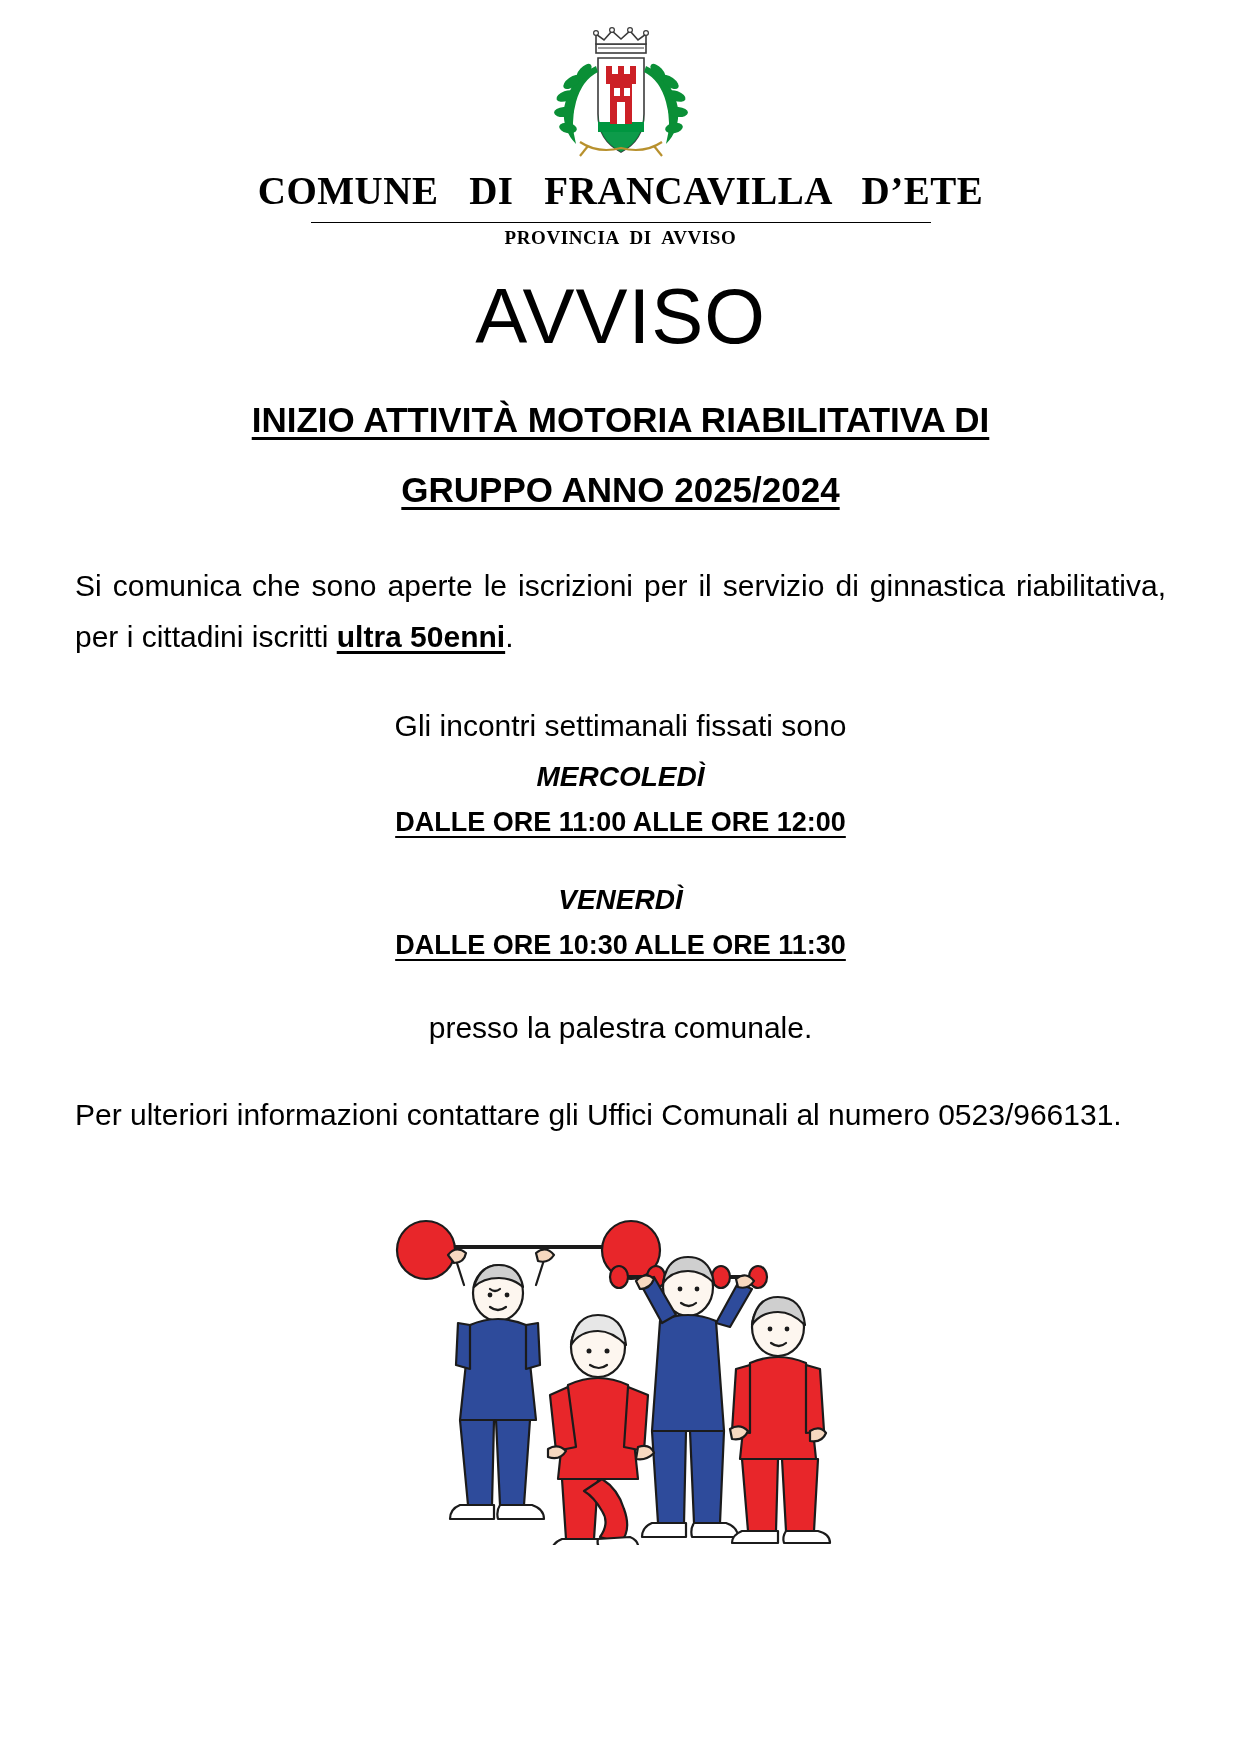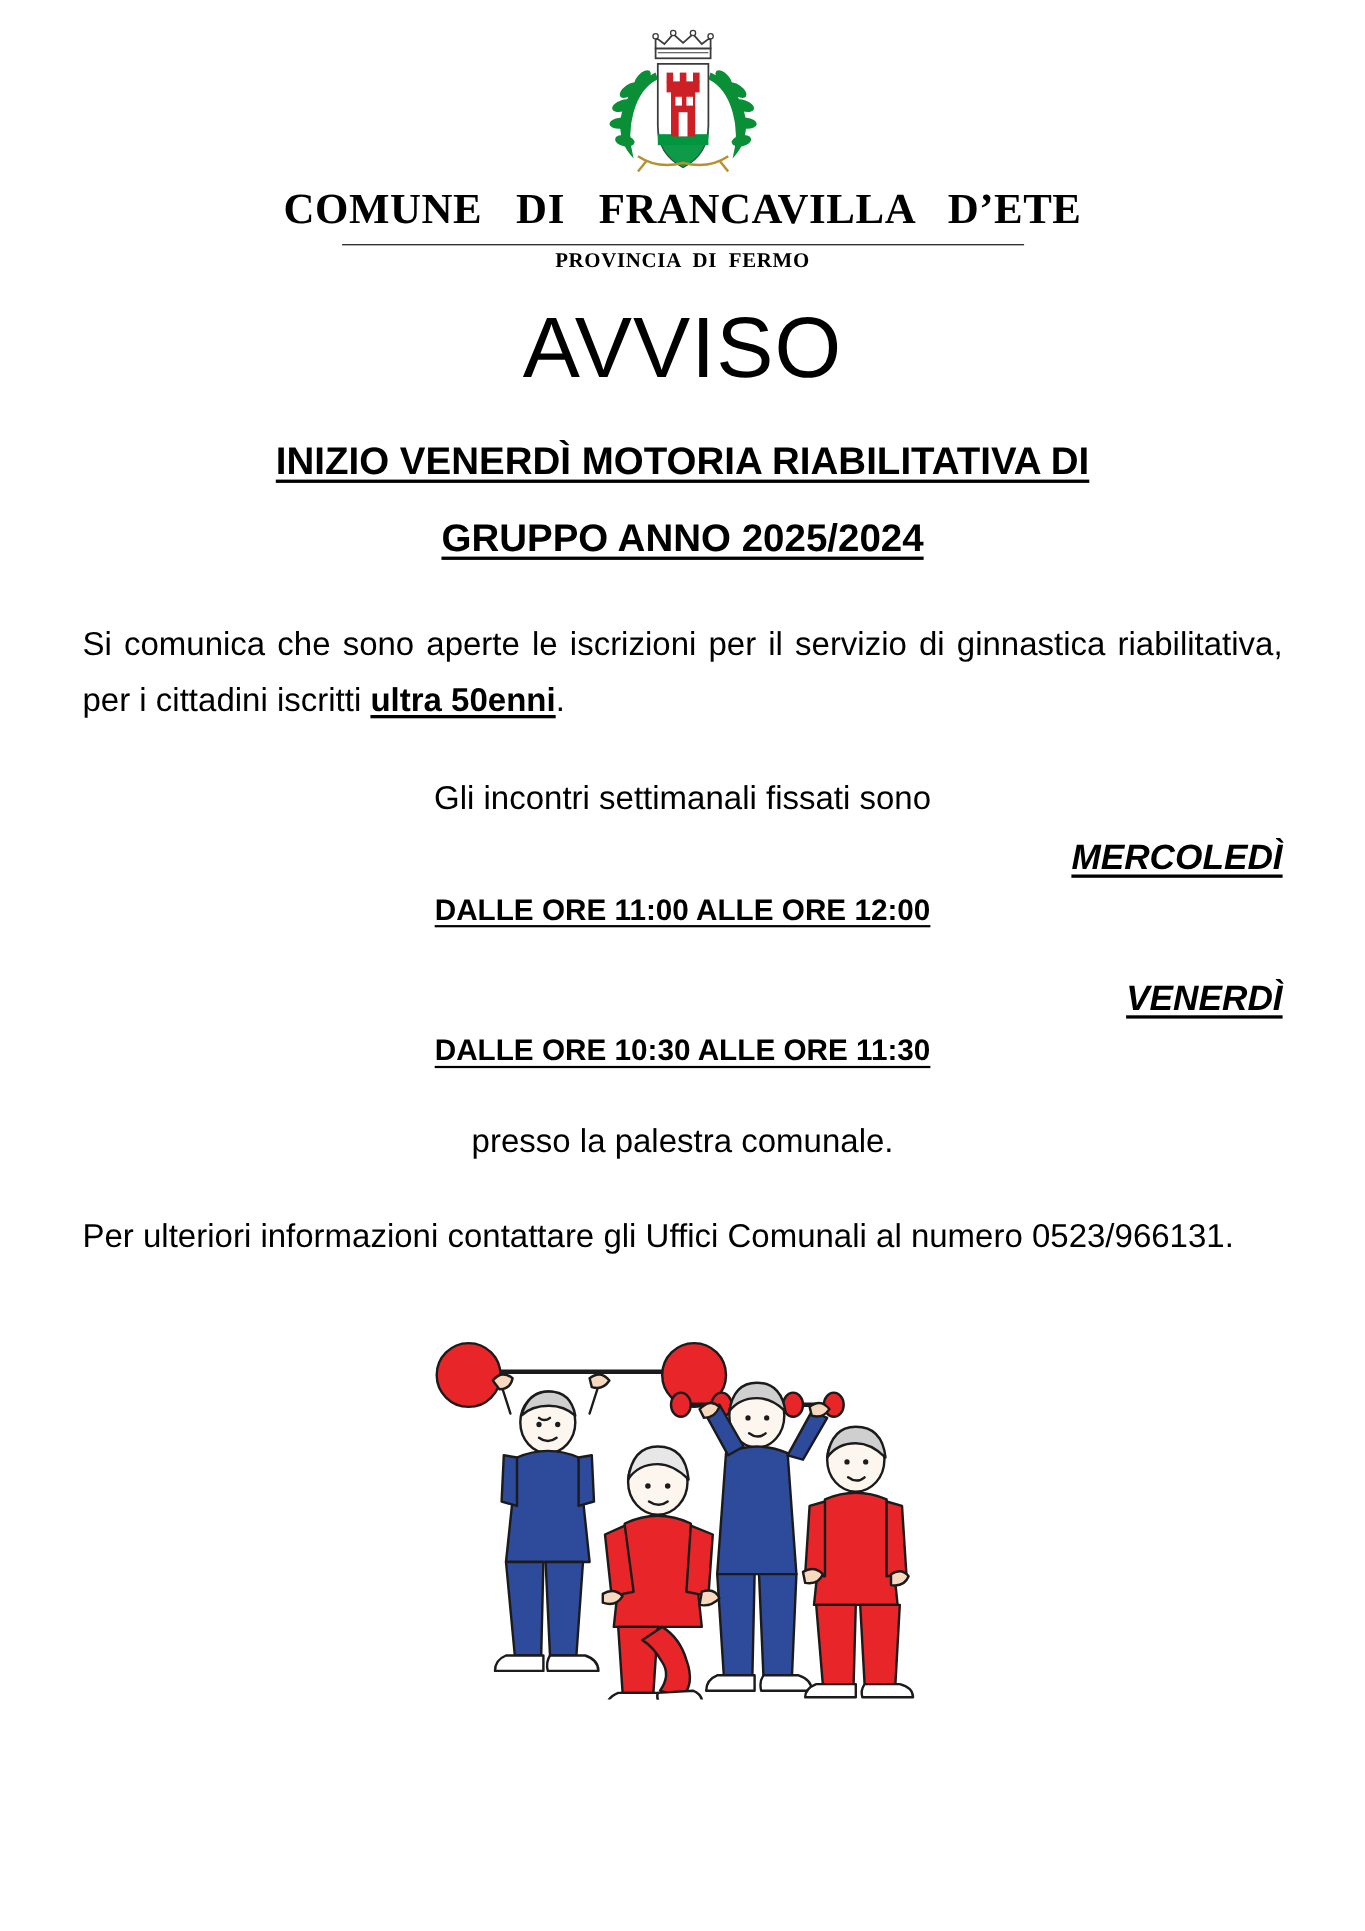--- a/index.html
+++ b/index.html
@@ -98,25 +98,24 @@
     text-underline-offset: 4px;
   }
 
   .center-line {
     text-align: center;
     font-size: 30px;
     margin-top: 46px;
   }
 
   .day {
-    text-align: right;
-    font-size: 32px;
+    text-align: center;
+    font-size: 28px;
     font-weight: bold;
     font-style: italic;
-    text-decoration: underline;
     text-underline-offset: 5px;
     margin-top: 18px;
   }
   .hours {
     text-align: center;
     font-size: 27px;
     font-weight: bold;
     text-decoration: underline;
     text-underline-offset: 5px;
     margin-top: 14px;
@@ -203,26 +202,26 @@
           <path d="M44 120 Q62 132 85 126 Q108 132 126 120"></path>
           <path d="M52 124 L44 134"></path>
           <path d="M118 124 L126 134"></path>
         </g>
       </svg>
     </div>
   </div>
 
   <div class="comune-title">COMUNE   DI   FRANCAVILLA   D’ETE</div>
   <div class="rule"></div>
-  <div class="provincia">PROVINCIA  DI  FERMO</div>
+  <div class="provincia">PROVINCIA  DI  AVVISO</div>
 
   <div class="avviso">AVVISO</div>
 
   <div class="subtitle">
-    <span>INIZIO VENERDÌ MOTORIA RIABILITATIVA DI</span>
+    <span>INIZIO ATTIVITÀ MOTORIA RIABILITATIVA DI</span>
     <span class="line2">GRUPPO ANNO 2025/2024</span>
   </div>
 
   <p class="para"><span>Si comunica che sono aperte le iscrizioni per il servizio di ginnastica riabilitativa, per i cittadini iscritti </span><span class="bold-underline">ultra 50enni</span><span>.</span></p>
 
   <div class="center-line">Gli incontri settimanali fissati sono</div>
 
   <div class="day">MERCOLEDÌ</div>
   <div class="hours">DALLE ORE 11:00 ALLE ORE 12:00</div>
 

